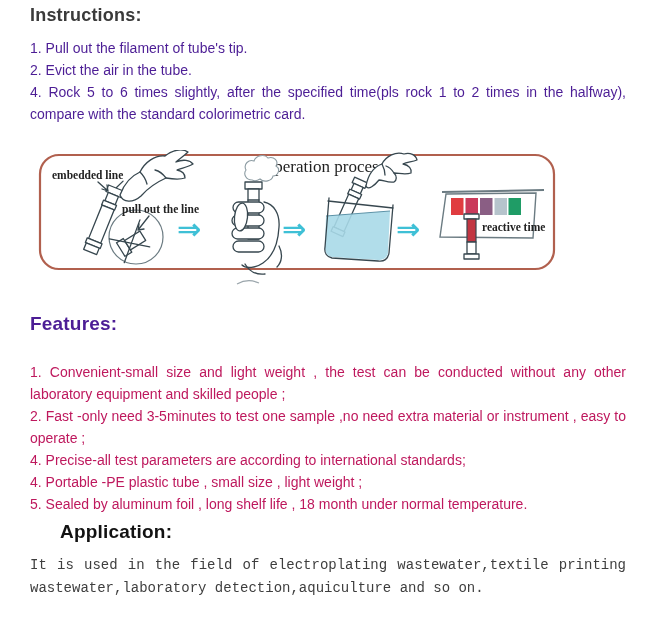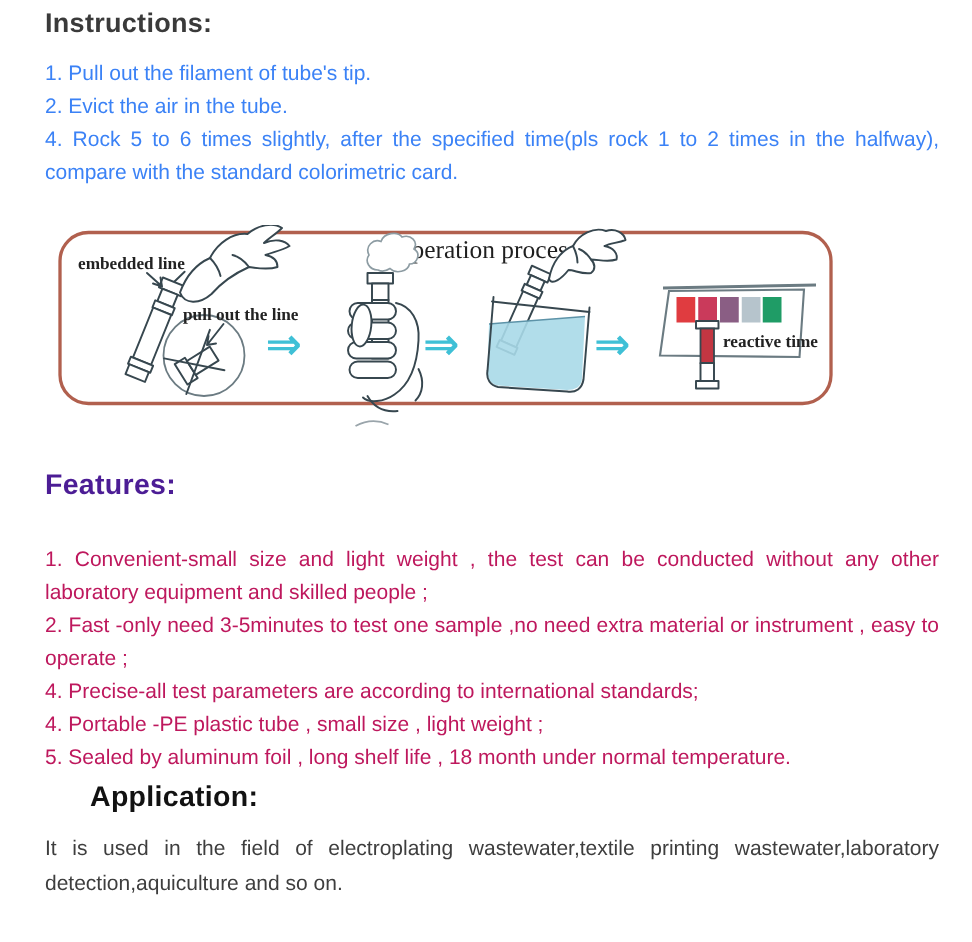--- a/index.html
+++ b/index.html
@@ -6,23 +6,23 @@
   .page {
     position:relative; width:648px; height:628px; background:#ffffff;
     font-family:"Liberation Sans", sans-serif; overflow:hidden;
   }
   .heading { position:absolute; left:30px; margin:0; font-weight:700; letter-spacing:0.2px; }
   #h-instructions { top:5px;   font-size:18px; color:#3a3a3a; }
   #h-features     { top:313px; font-size:19px; color:#4c1d95; }
   #h-application  { top:521px; font-size:19px; color:#121212;margin-left:30px; }
 
   .textblock { position:absolute; left:30px; width:596px; font-size:14px; }
-  #instr-list { top:37px;  line-height:22px; color:#3b82f6; }
+  #instr-list { top:37px;  line-height:22px; color:#4c1d95; }
   #feat-list  { top:361px; line-height:22px; color:#be185d; }
-  #app-text   { top:554px; line-height:23px; color:#3e3e3e; text-align:justify; }
+  #app-text   { top:554px; line-height:23px; color:#3e3e3e; text-align:justify;font-family:Liberation Mono, monospace; }
   .li { text-align:justify; }
 
   #diagram { position:absolute; left:36px; top:150px; }
 
   
   .ln { fill:none; stroke:#37474f; stroke-width:1.3; stroke-linecap:round; stroke-linejoin:round; }
   .fw { fill:#ffffff; stroke:#37474f; stroke-width:1.3; stroke-linejoin:round; }
   .serif { font-family:"Liberation Serif", serif; font-weight:bold; font-size:11.5px; fill:#222; }
   .dtitle { font-family:"Liberation Serif", serif; font-size:17px; fill:#1f1f1f; }
   .arr { font-family:"DejaVu Sans", sans-serif; font-size:29px; font-weight:bold; }

